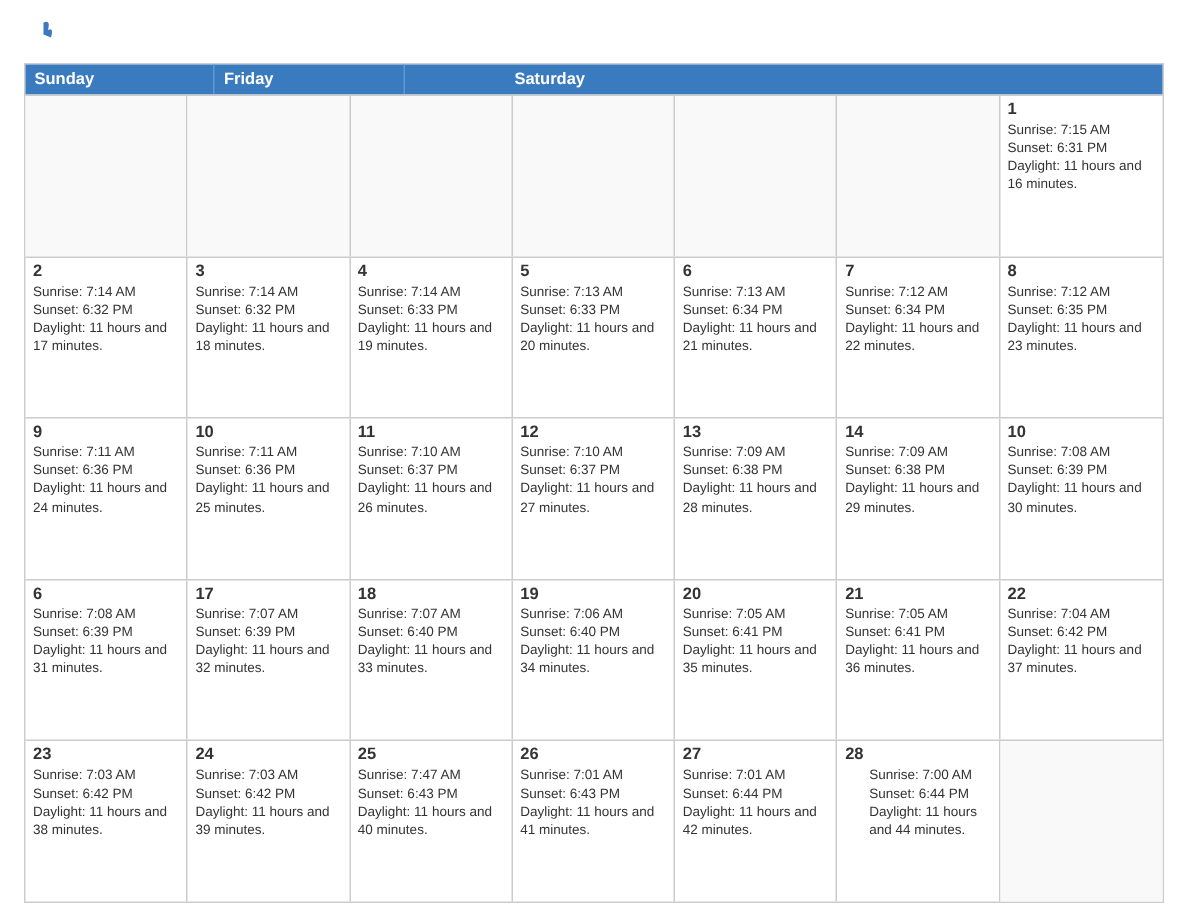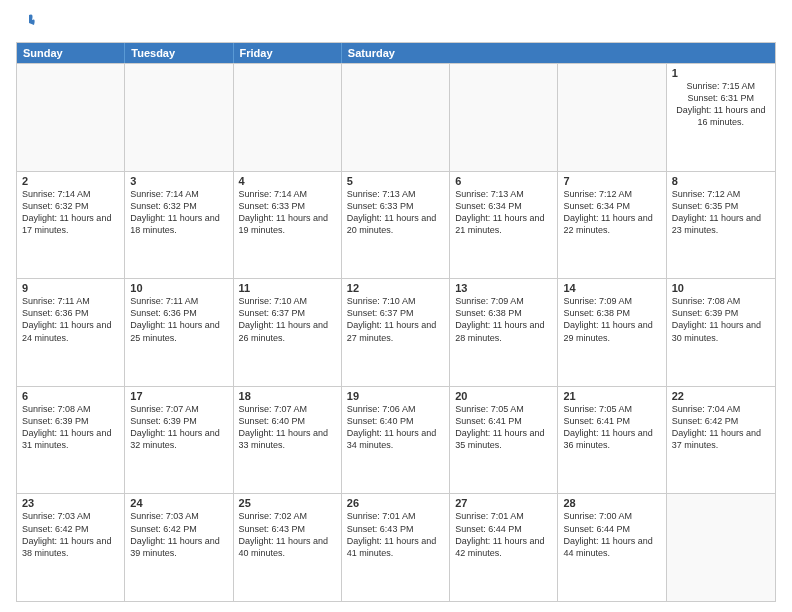--- a/index.html
+++ b/index.html
@@ -47,31 +47,31 @@
       color: #555;
     }
     .calendar {
       flex: 1;
       display: flex;
       flex-direction: column;
       border: 1px solid #ccc;
     }
     .cal-header {
       display: grid;
-      grid-template-columns: repeat(7, 1fr);
+      grid-template-columns: repeat(6, 1fr);
       background: #3a7abf;
     }
     .cal-header-cell {
       color: #fff;
       font-size: 11px;
       font-weight: bold;
       padding: 4px 6px;
       border-right: 1px solid #5a9ad5;
     }
-    .cal-header-cell:last-child { border-right: none; }
+    .cal-header-cell:last-child { border-right: none; text-align: right; }
     .cal-body {
       flex: 1;
       display: flex;
       flex-direction: column;
     }
     .cal-row {
       display: grid;
       grid-template-columns: repeat(7, 1fr);
       flex: 1;
       border-top: 1px solid #ccc;
@@ -119,35 +119,34 @@
     </div>
     <div class="title-block">
       <div class="month-year"></div>
       <div class="location"></div>
     </div>
   </div>
 
   <div class="calendar">
     <div class="cal-header">
     <div class="cal-header-cell">Sunday</div>
-        <div class="cal-header-cell">Tuesday</div>
         <div class="cal-header-cell">Friday</div>
         <div class="cal-header-cell">Saturday</div>
       </div>
     <div class="cal-body">
     <div class="cal-row">
           <div class="cal-cell empty"></div>
           <div class="cal-cell empty"></div>
           <div class="cal-cell empty"></div>
           <div class="cal-cell empty"></div>
           <div class="cal-cell empty"></div>
           <div class="cal-cell empty"></div>
           <div class="cal-cell">
             <span class="day-num">1</span>
-            <div class="cell-text" style="white-space: pre-line; text-align: center;">Sunrise: 7:15 AM
+            <div class="cell-text" style="white-space: pre-line;">Sunrise: 7:15 AM
 Sunset: 6:31 PM
 Daylight: 11 hours and 16 minutes.</div>
           </div>
         </div>
         <div class="cal-row">
           <div class="cal-cell">
             <span class="day-num">2</span>
             <div class="cell-text" style="white-space: pre-line;">Sunrise: 7:14 AM
 Sunset: 6:32 PM
 Daylight: 11 hours and 17 minutes.</div>
@@ -285,39 +284,39 @@
 Daylight: 11 hours and 38 minutes.</div>
           </div>
           <div class="cal-cell">
             <span class="day-num">24</span>
             <div class="cell-text" style="white-space: pre-line;">Sunrise: 7:03 AM
 Sunset: 6:42 PM
 Daylight: 11 hours and 39 minutes.</div>
           </div>
           <div class="cal-cell">
             <span class="day-num">25</span>
-            <div class="cell-text" style="white-space: pre-line;">Sunrise: 7:02 AM
+            <div class="cell-text" style="white-space: pre-line;">Sunrise: 7:47 AM
 Sunset: 6:43 PM
 Daylight: 11 hours and 40 minutes.</div>
           </div>
           <div class="cal-cell">
             <span class="day-num">26</span>
             <div class="cell-text" style="white-space: pre-line;">Sunrise: 7:01 AM
 Sunset: 6:43 PM
 Daylight: 11 hours and 41 minutes.</div>
           </div>
           <div class="cal-cell">
             <span class="day-num">27</span>
             <div class="cell-text" style="white-space: pre-line;">Sunrise: 7:01 AM
 Sunset: 6:44 PM
 Daylight: 11 hours and 42 minutes.</div>
           </div>
           <div class="cal-cell">
             <span class="day-num">28</span>
-            <div class="cell-text" style="white-space: pre-line;">Sunrise: 7:00 AM
+            <div class="cell-text" style="white-space: pre-line; margin-left: 16px;">Sunrise: 7:00 AM
 Sunset: 6:44 PM
 Daylight: 11 hours and 44 minutes.</div>
           </div>
           <div class="cal-cell empty"></div>
         </div>
       </div>
   </div>
 </div>
 
 </body></html>

